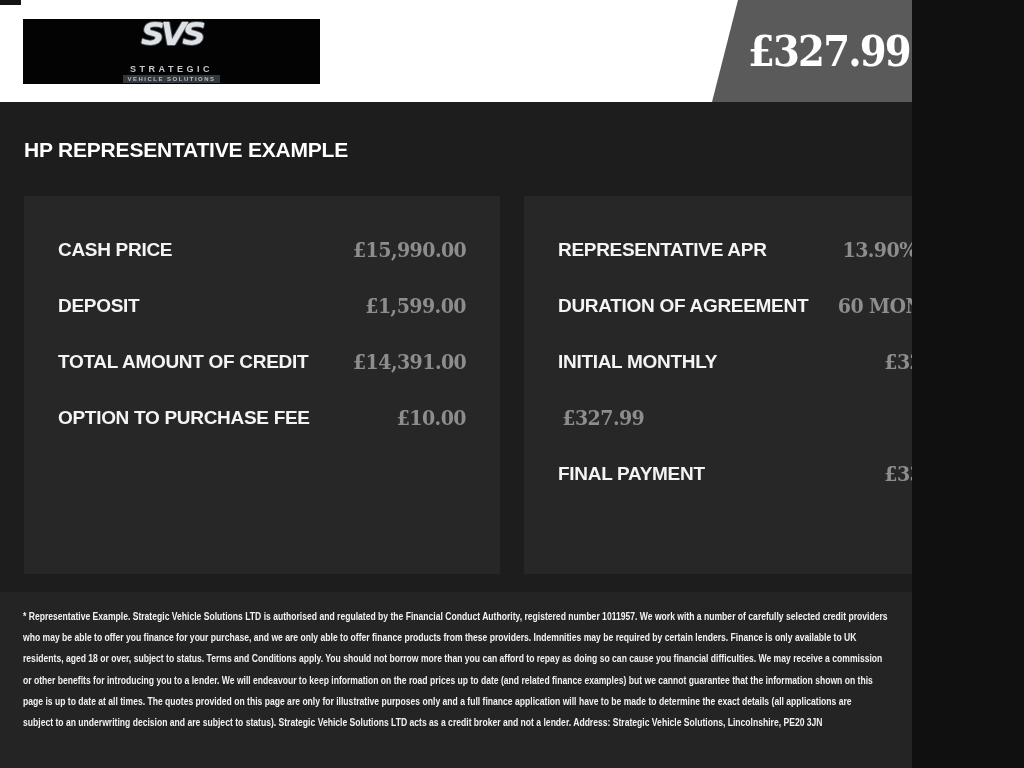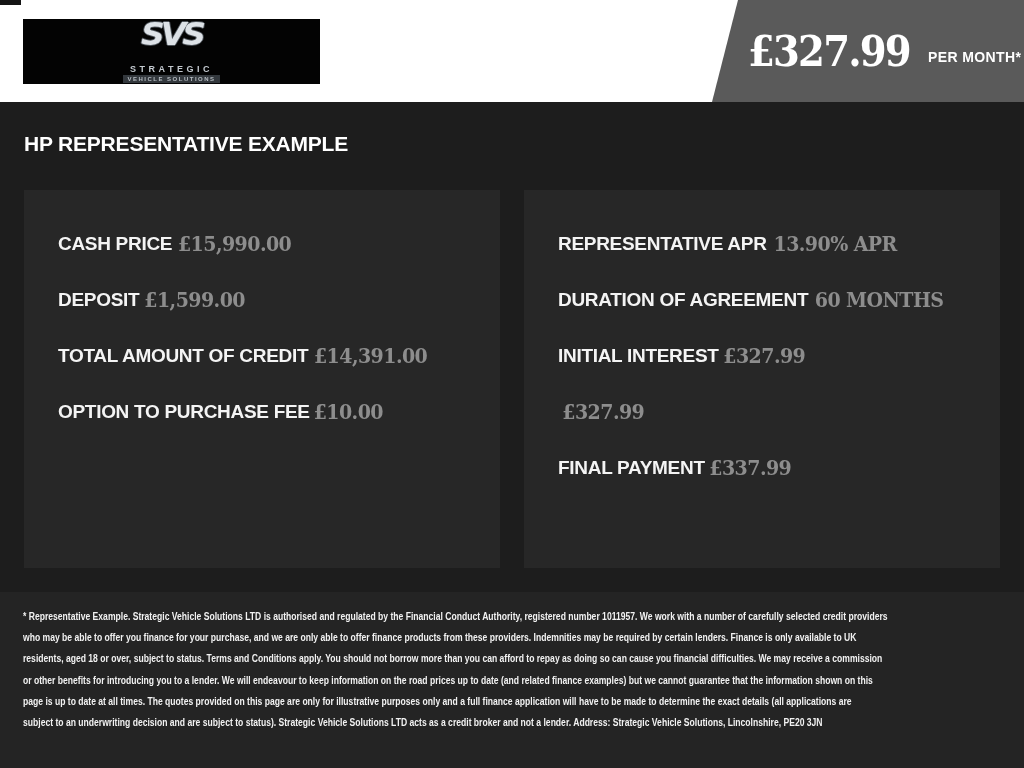--- a/index.html
+++ b/index.html
@@ -1,16 +1,16 @@
 <!DOCTYPE html>
 <html><head>
 <meta charset="utf-8">
 <style>
   html,body{margin:0;padding:0;background:#101010;}
-  #screen{position:relative;width:1024px;height:768px;overflow:hidden;background:#1d1d1d;
+  #screen{position:relative;width:912px;height:768px;overflow:hidden;background:#1d1d1d;
           font-family:"Liberation Sans",sans-serif;}
 
   
   .header{position:absolute;left:0;top:0;width:1024px;height:102px;background:#ffffff;}
   .corner-sliver{position:absolute;left:0;top:0;width:21px;height:5px;background:#141414;}
   .logo-box{position:absolute;left:23px;top:19px;width:297px;height:65px;background:#030303;
             display:flex;flex-direction:column;align-items:center;justify-content:center;}
   .logo-abbr{font-family:"DejaVu Sans",sans-serif;font-style:italic;font-weight:900;
              font-size:33px;line-height:30px;letter-spacing:-4px;color:#dde2e7;
              text-shadow:0 1px 0 #4a5056,0 -1px 0 #4a5056,1px 0 0 #4a5056,-1px 0 0 #4a5056;
@@ -21,29 +21,29 @@
 
   .price-flag{position:absolute;left:698px;top:0;width:326px;height:102px;background:#5a5a5a;
               clip-path:polygon(40px 0,100% 0,100% 100%,14px 100%);
               display:flex;align-items:center;}
   .price-amount{font-family:"DejaVu Serif",serif;font-weight:bold;font-size:42px;color:#ffffff;
                 margin-left:50px;letter-spacing:-2px;transform:scaleX(0.92);transform-origin:left center;}
   .price-period{font-size:14px;font-weight:bold;color:#ffffff;letter-spacing:0.4px;
                 margin-left:4px;margin-top:12px;}
 
   
-  .main{position:absolute;left:0;top:102px;width:1024px;height:490px;background:#1d1d1d;}
+  .main{position:absolute;left:0;top:108px;width:1024px;height:490px;background:#1d1d1d;}
   .page-title{position:absolute;left:24px;top:30px;font-size:21px;font-weight:bold;
               color:#ffffff;letter-spacing:-0.2px;}
 
   .panel{position:absolute;top:88px;width:476px;height:378px;background:#272727;
          box-sizing:border-box;padding:26px 34px 0 34px;}
   .panel.left{left:24px;}
   .panel.right{left:524px;}
-  .row{height:56px;display:flex;align-items:center;}
+  .row{height:56px;display:flex;align-items:center;justify-content:space-between;}
   .row .label{font-size:19px;font-weight:bold;color:#f4f4f4;letter-spacing:-0.3px;white-space:nowrap;}
   .row .value{font-family:"DejaVu Serif",serif;font-size:20px;font-weight:bold;color:#8d8d8d;
               letter-spacing:-0.6px;white-space:nowrap;transform:scaleX(0.95);transform-origin:right center;}
 
   
   .footer{position:absolute;left:0;top:592px;width:1024px;height:176px;background:#242424;}
   .disclaimer{position:absolute;left:23px;top:14px;width:1290px;
               transform:scaleX(0.78);transform-origin:left top;
               font-size:11px;font-weight:bold;color:#f2f2f2;line-height:21.2px;}
   .disclaimer .line{white-space:nowrap;}
@@ -91,21 +91,21 @@
     <div class="panel right">
       <div class="row">
         <span class="label">REPRESENTATIVE APR</span>
         <span class="value">13.90% APR</span>
       </div>
       <div class="row">
         <span class="label">DURATION OF AGREEMENT</span>
         <span class="value">60 MONTHS</span>
       </div>
       <div class="row">
-        <span class="label">INITIAL INTEREST</span>
+        <span class="label">INITIAL MONTHLY</span>
         <span class="value">£327.99</span>
       </div>
       <div class="row">
         <span class="value">£327.99</span>
       </div>
       <div class="row">
         <span class="label">FINAL PAYMENT</span>
         <span class="value">£337.99</span>
       </div>
     </div>

